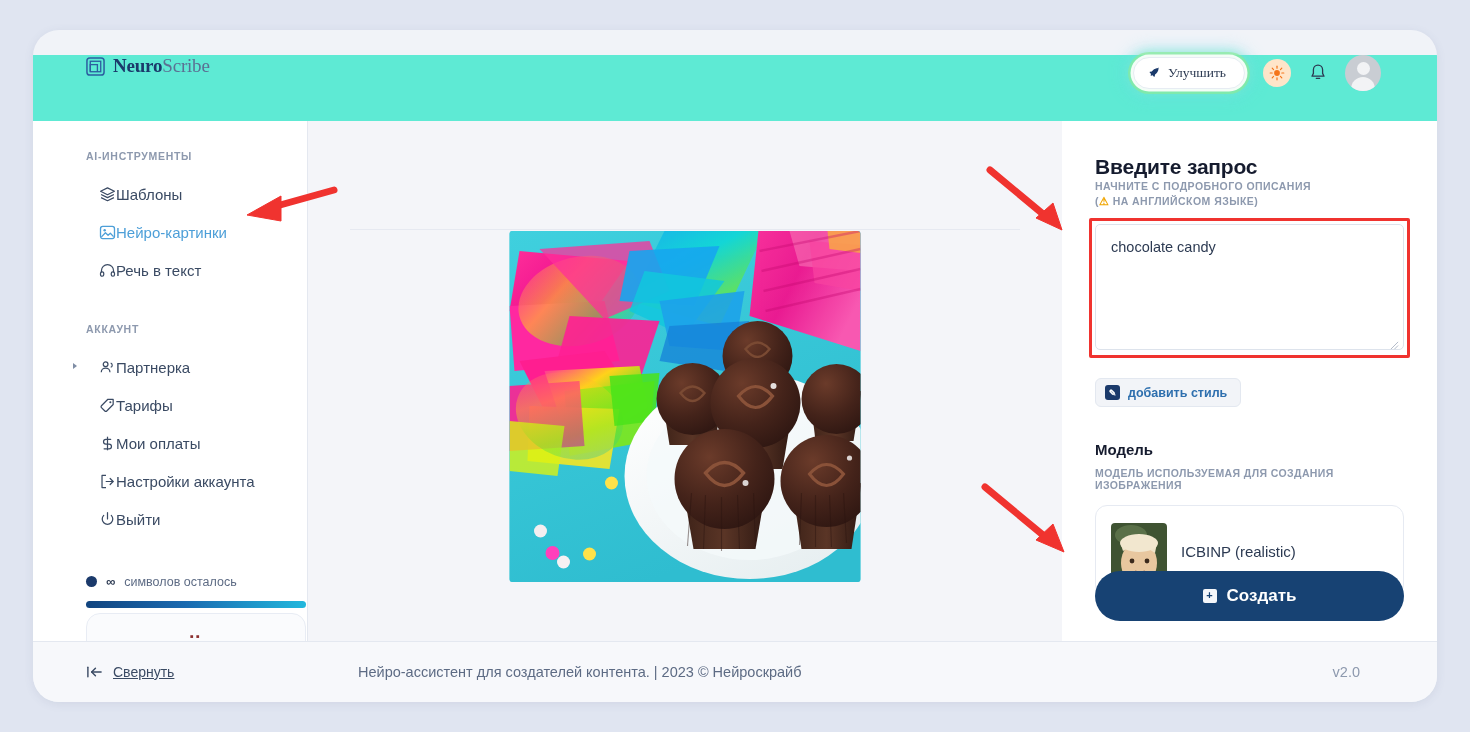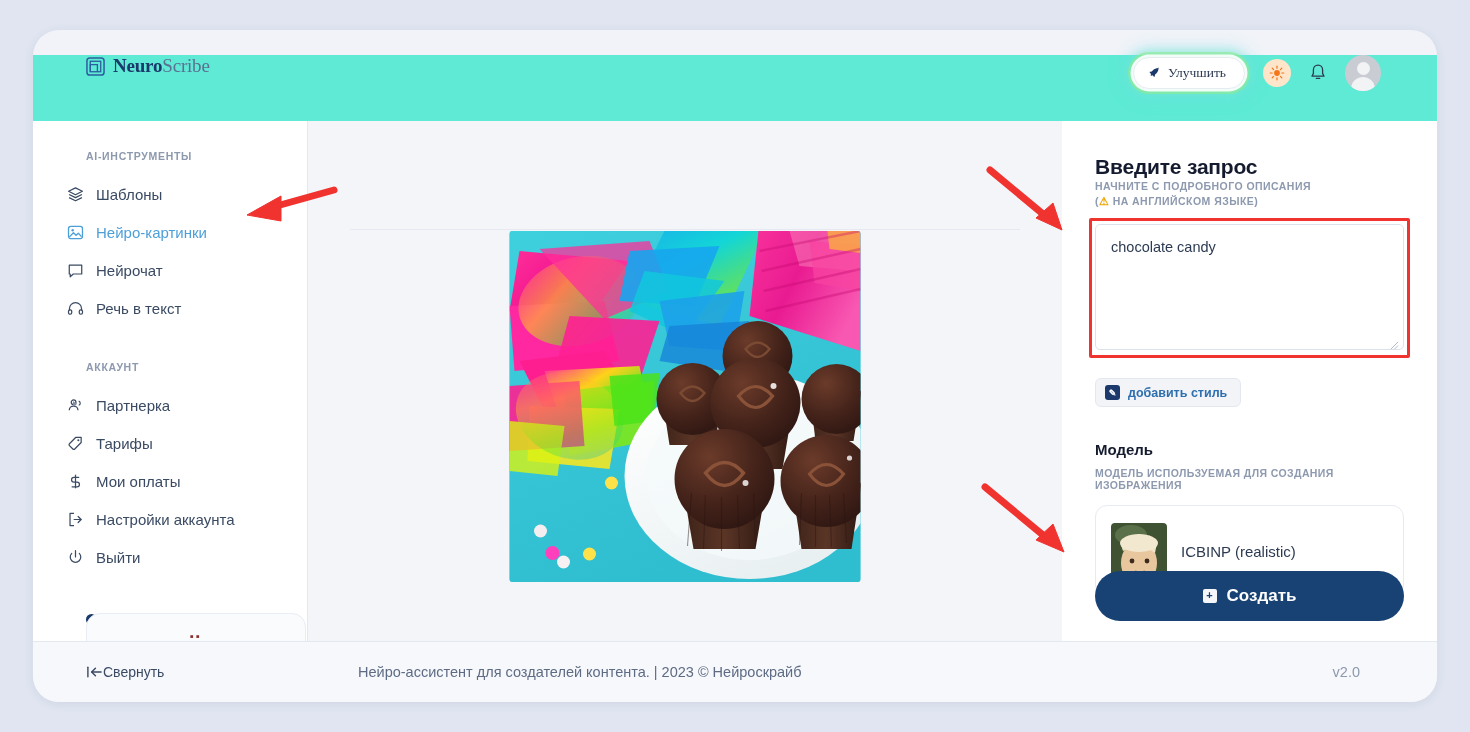--- a/index.html
+++ b/index.html
@@ -111,23 +111,23 @@
   }
   .side-cap {
     font-size: 10.5px;
     letter-spacing: .7px;
     color: #8d99ae;
     font-weight: bold;
     margin: 0 0 13px 53px;
   }
   .side-cap.second { margin-top: 34px; }
   .nav-item {
-    display: flex; align-items: center; gap: 12px;
+    display: flex; align-items: center; 
     height: 38px;
-    padding-left: 33px;
+    padding-left: 65px;
     font-size: 15px;
     color: #3a4a63;
     cursor: pointer;
     position: relative;
   }
   .nav-item.active { color: #4d9fd8; }
   .nav-item .ic { width: 18px; height: 18px; display:flex; align-items:center; justify-content:center; flex:none; }
   .nav-item .caret {
     position: absolute; left: 40px; top: 15px;
     width: 0; height: 0;
@@ -291,24 +291,25 @@
     position: absolute;
     left: 0; bottom: 0;
     width: 100%; height: 61px;
     background: #f7f8fb;
     border-top: 1px solid #e4e8f0;
     display: flex; align-items: center;
   }
   .collapse {
     width: 275px;
     padding-left: 53px;
-    display: flex; align-items: center; 
+    display: flex; align-items: center; gap: 10px;
     font-size: 14px; color: #3a4a63;
     cursor: pointer;
     flex: none;
+    text-decoration: underline;
   }
   .footer-text {
     margin-left: 50px;
     font-size: 14.5px; color: #5d6b84;
   }
   .footer-ver {
     margin-left: auto; margin-right: 77px;
     font-size: 14.5px; color: #8d99ae;
   }
 
@@ -392,28 +393,20 @@
           <span class="ic">
             <svg width="17" height="17" viewBox="0 0 18 18">
               <rect x="1.6" y="2.6" width="14.8" height="12.8" rx="2.3" fill="none" stroke="#4d9fd8" stroke-width="1.4"></rect>
               <circle cx="6" cy="6.7" r="1.3" fill="#4d9fd8"></circle>
               <path d="M2.6 13.6 L6.8 9.2 L9.6 12 L12 9.8 L15.4 13.4" fill="none" stroke="#4d9fd8" stroke-width="1.4" stroke-linejoin="round"></path>
             </svg>
           </span>
           <span>Нейро-картинки</span>
         </div>
 
-        <div class="nav-item">
-          <span class="ic">
-            <svg width="17" height="17" viewBox="0 0 18 18">
-              <path d="M2.4 3.4h13.2v9.3H6.7L3.4 15.6v-2.9H2.4z" fill="none" stroke="#3a4a63" stroke-width="1.3" stroke-linejoin="round"></path>
-            </svg>
-          </span>
-          <span>Нейрочат</span>
-        </div>
 
         <div class="nav-item">
           <span class="ic">
             <svg width="17" height="17" viewBox="0 0 18 18">
               <path d="M2.6 11.2V9.2a6.4 6.4 0 0 1 12.8 0v2" fill="none" stroke="#3a4a63" stroke-width="1.3"></path>
               <rect x="1.6" y="10.4" width="3.4" height="4.6" rx="1.6" fill="none" stroke="#3a4a63" stroke-width="1.3"></rect>
               <rect x="13" y="10.4" width="3.4" height="4.6" rx="1.6" fill="none" stroke="#3a4a63" stroke-width="1.3"></rect>
             </svg>
           </span>
           <span>Речь в текст</span>

